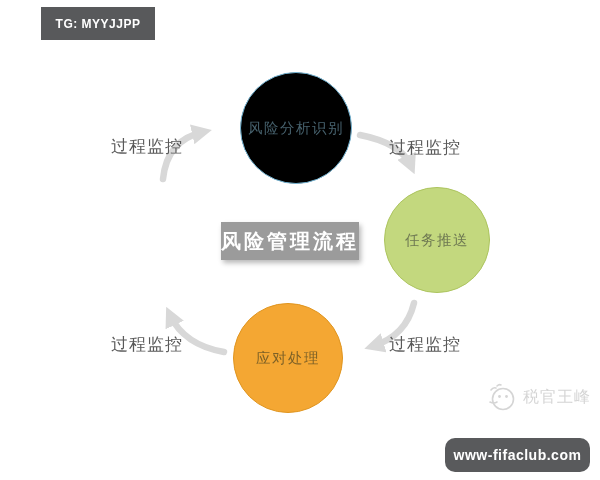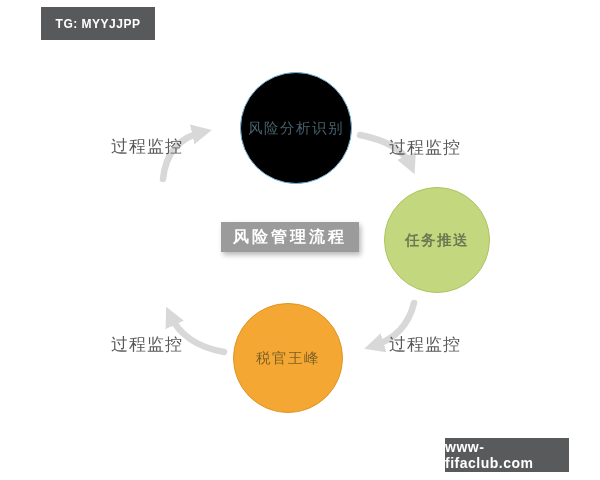--- a/index.html
+++ b/index.html
@@ -13,21 +13,21 @@
   .canvas { position: absolute; inset: 0; }
 
   
   .badge {
     position: absolute;
     display: flex; align-items: center; justify-content: center;
     color: #fff; font-weight: bold;
     letter-spacing: 0.5px;
   }
   .badge-tl { left: 8px; top: 7px; width: 114px; height: 33px; font-size: 12px; margin-left: 33px; }
-  .badge-br { left: 445px; top: 438px; width: 124px; height: 34px; font-size: 14px; }
+  .badge-br { left: 445px; top: 438px; width: 145px; height: 34px; font-size: 14px; border-radius: 10px; }
 
   
   svg.arrows { position: absolute; left: 0; top: 0; width: 600px; height: 480px; }
   svg.arrows path.arc { fill: none; stroke: currentColor; stroke-width: 6.5; stroke-linecap: round; }
 
   
   .node {
     position: absolute;
     border-radius: 50%;
     display: flex; align-items: center; justify-content: center;
@@ -35,23 +35,23 @@
     border: 1px solid transparent;
     box-sizing: border-box;
   }
   .node-top    { left: 240px; top: 72px;  width: 112px; height: 112px; }
   .node-right  { left: 384px; top: 187px; width: 106px; height: 106px; }
   .node-bottom { left: 233px; top: 303px; width: 110px; height: 110px; }
   .node-left   { left: 87px;  top: 184px; width: 110px; height: 110px; }
 
   
   .center-box {
-    position: absolute; left: 221px; top: 222px; width: 138px; height: 30px;
+    position: absolute; left: 221px; top: 222px; width: 138px; height: 38px;
     display: flex; align-items: center; justify-content: center;
-    font-size: 16px; font-weight: bold; letter-spacing: 3px;
+    font-size: 20px; font-weight: bold; letter-spacing: 3px;
     box-shadow: 2px 3px 5px rgba(0,0,0,0.28);
   }
 
   
   .arrow-label {
     position: absolute; width: 76px; text-align: center;
     font-size: 17px; color: #595959; letter-spacing: 1px;
   }
   .al-tl { left: 109px; top: 135px; }
   .al-tr { left: 387px; top: 136px; }
@@ -80,28 +80,39 @@
       </marker>
     </defs>
     <path class="arc" d="M 163 179 Q 167 140 203 132" marker-end="url(#ah)"></path>
     <path class="arc" d="M 360 135 Q 401 143 411 166" marker-end="url(#ah)"></path>
     <path class="arc" d="M 414 303 Q 406 336 373 346" marker-end="url(#ah)"></path>
     <path class="arc" d="M 224 352 Q 184 345 170 315" marker-end="url(#ah)"></path>
   </svg>
 
   <div class="node node-top" style="background-color: #000000; border-color: rgb(116, 180, 211); color: rgb(71, 98, 110);">风险分析识别</div>
 
-  <div class="node node-right" style="background-color: rgb(195, 216, 126); border-color: rgb(172, 196, 94); color: rgb(110, 120, 82); font-weight: bold;">任务推送</div>
+  <div class="node node-right" style="background-color: rgb(195, 216, 126); border-color: rgb(172, 196, 94); color: rgb(110, 120, 82);">任务推送</div>
 
-  <div class="node node-bottom" style="background-color: rgb(244, 167, 51); border-color: rgb(224, 149, 31); color: rgb(125, 97, 39);">税官王峰</div>
+  <div class="node node-bottom" style="background-color: rgb(244, 167, 51); border-color: rgb(224, 149, 31); color: rgb(125, 97, 39);">应对处理</div>
 
 
   <div class="center-box" style="background-color: rgb(155, 155, 155); color: rgb(255, 255, 255);">风险管理流程</div>
 
   <div class="arrow-label al-tl">过程监控</div>
   <div class="arrow-label al-tr">过程监控</div>
   <div class="arrow-label al-br">过程监控</div>
   <div class="arrow-label al-bl">过程监控</div>
 
+  <div class="watermark" style="color: rgb(213, 213, 213);">
+    <svg width="34" height="34" viewBox="0 0 34 34">
+      <circle cx="18" cy="19" r="10.5" fill="none" stroke="currentColor" stroke-width="1.6"></circle>
+      <circle cx="14.5" cy="16.5" r="1.4" fill="currentColor"></circle>
+      <circle cx="21.5" cy="16.5" r="1.4" fill="currentColor"></circle>
+      <path d="M6 10 Q 8 7 11 8" fill="none" stroke="currentColor" stroke-width="1.6" stroke-linecap="round"></path>
+      <path d="M12 6 Q 14 4 16 5" fill="none" stroke="currentColor" stroke-width="1.6" stroke-linecap="round"></path>
+      <path d="M5 22 Q 9 24 12 22" fill="none" stroke="currentColor" stroke-width="1.6" stroke-linecap="round"></path>
+    </svg>
+    <span>税官王峰</span>
+  </div>
 
   <div class="badge badge-br" style="background-color: rgb(89, 90, 92); color: rgb(255, 255, 255);">www-fifaclub.com</div>
 
 </div>
 
 </body></html>

